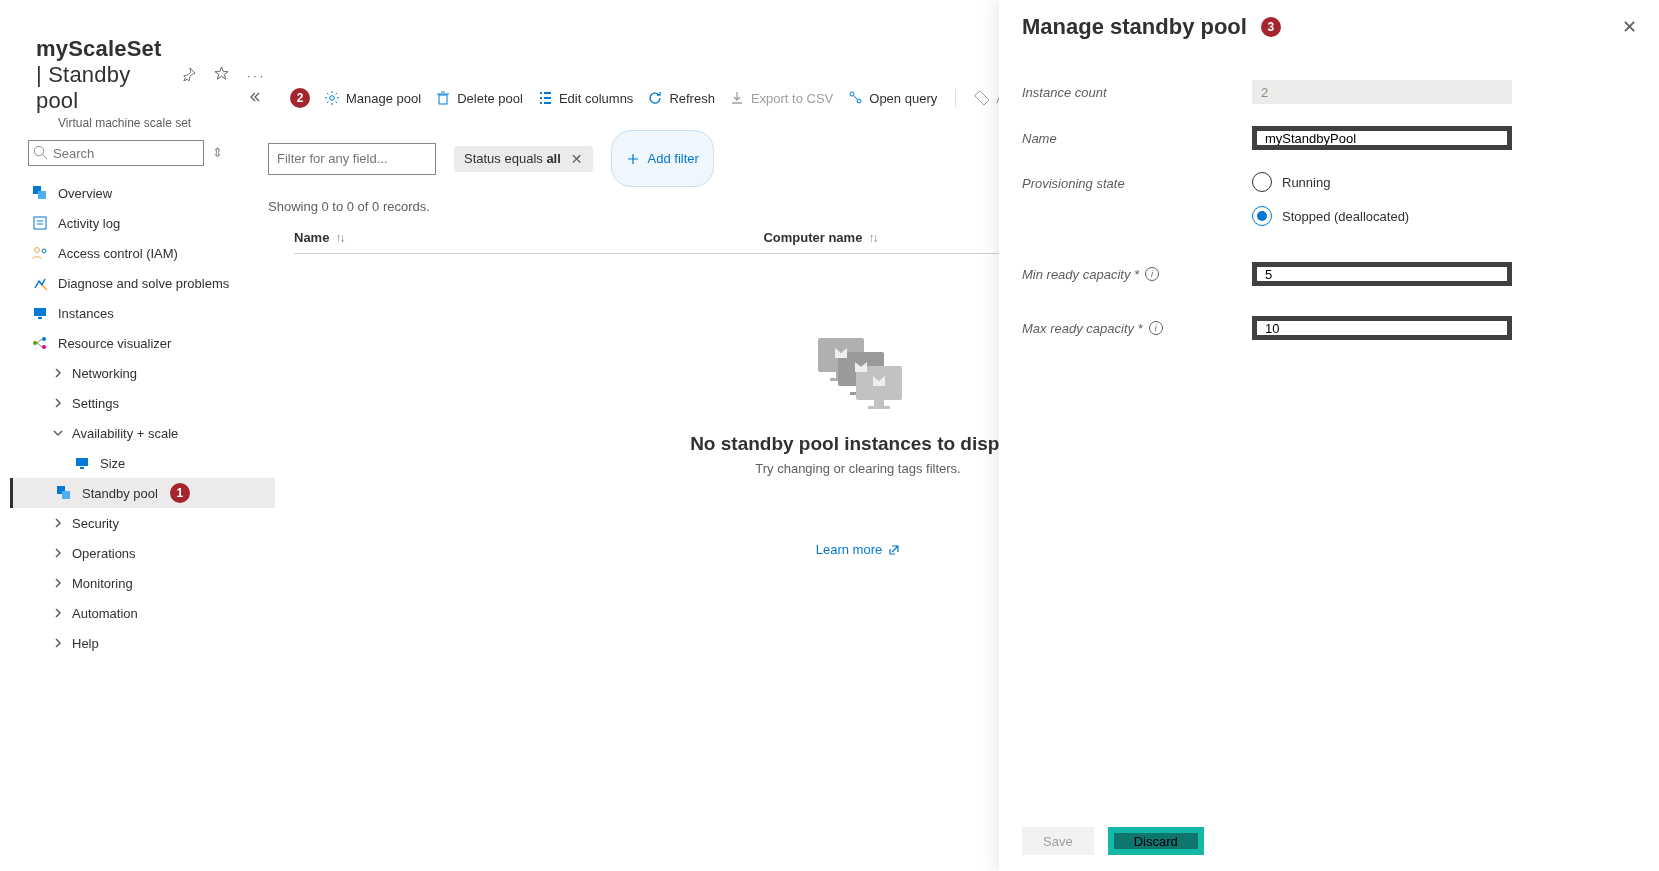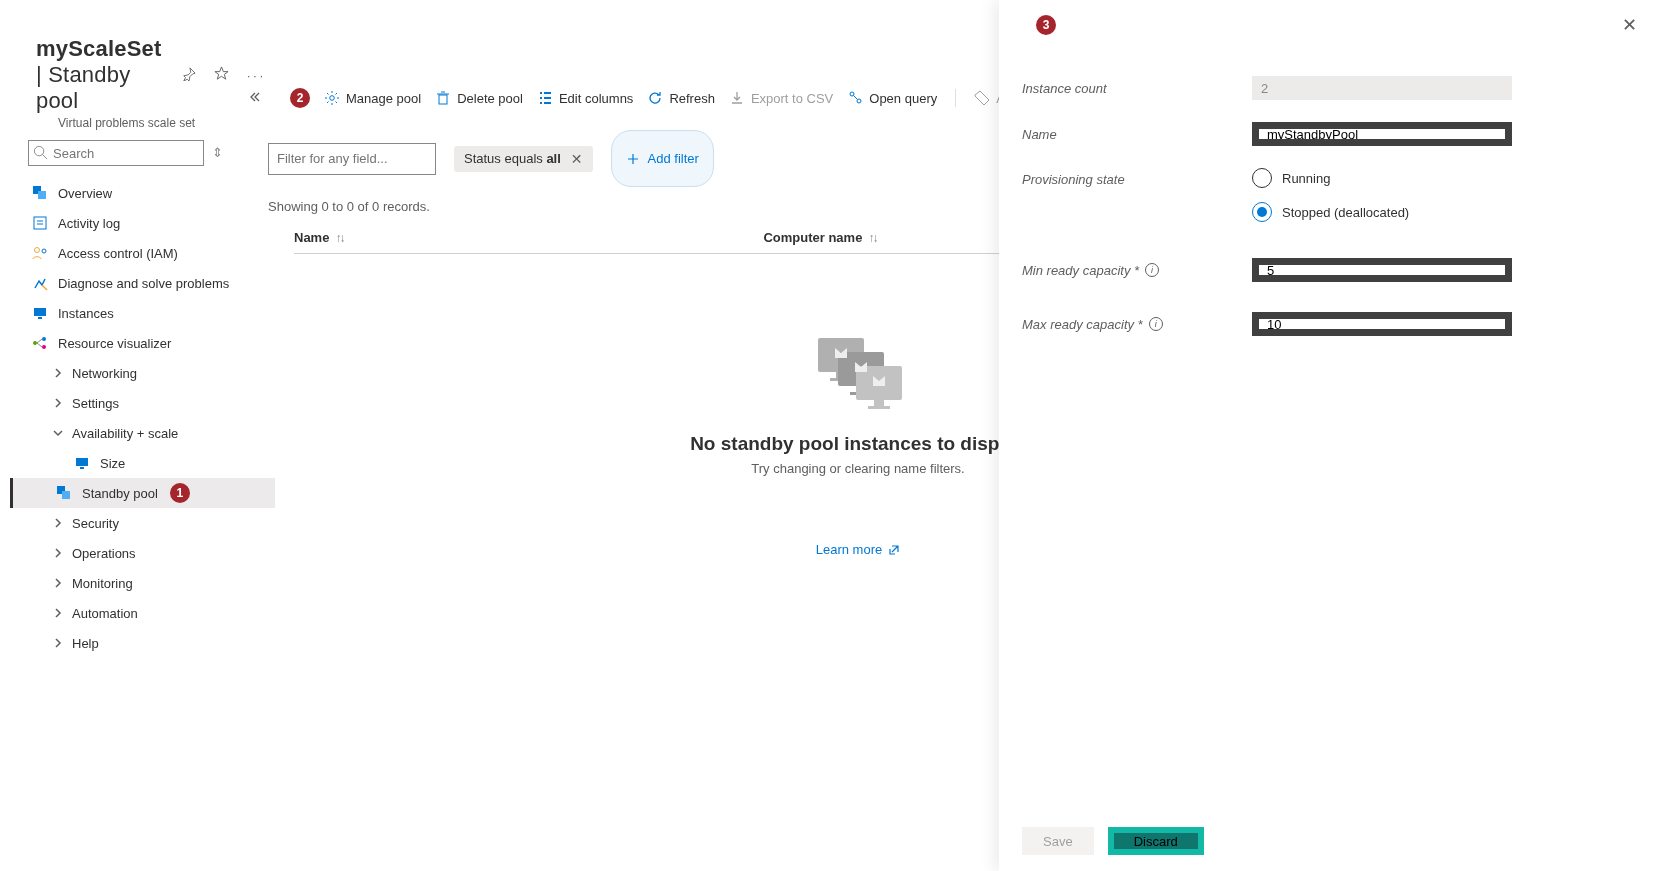--- a/index.html
+++ b/index.html
@@ -73,21 +73,21 @@
   
   .panel{position:absolute;right:0;top:0;width:660px;height:871px;background:#fff;border-left:1px solid #fff;box-shadow:var(--panel-shadow);box-sizing:border-box;padding:0 22px;}
   .phdr{display:flex;align-items:center;margin-top:14px;}
   .phdr h1{font-size:22px;font-weight:600;margin:0;}
   .phdr .close{margin-left:auto;font-size:18px;color:#605e5c;cursor:pointer;}
   .form{margin-top:40px;}
   .row{display:flex;align-items:center;margin-bottom:22px;}
   .row.top{align-items:flex-start;}
   .row .lbl{width:230px;color:#605e5c;font-size:13px;display:flex;align-items:center;gap:6px;font-style:italic;}
   .row .val{flex:1;}
-  .txt{width:260px;height:24px;border:7px solid #404040;padding:0 8px;font-size:13px;box-sizing:border-box;}
+  .txt{width:260px;height:24px;border:5px solid #404040;padding:0 8px;font-size:13px;box-sizing:border-box;}
   .txt.ro{background:#edebe9;color:#8a8886;border:1px solid #edebe9;}
   .radio{display:flex;align-items:center;gap:10px;margin-bottom:14px;cursor:pointer;}
   .rcirc{width:18px;height:18px;border:1px solid #323130;border-radius:50%;display:flex;align-items:center;justify-content:center;}
   .rcirc.sel{border-color:var(--blue);}
   .rcirc .dot{width:10px;height:10px;border-radius:50%;background:var(--blue);}
   .info-ico{width:12px;height:12px;border:1px solid #605e5c;border-radius:50%;font-size:9px;display:flex;align-items:center;justify-content:center;color:#605e5c;}
   .pfooter{position:absolute;left:22px;bottom:16px;display:flex;gap:14px;}
   .btn{height:28px;padding:0 20px;font-size:13px;border:6px solid #14b8a6;background:#0f766e;cursor:pointer;}
   .btn.disabled{background:#f3f2f1;color:#a19f9d;border:1px solid #f3f2f1;cursor:default;}
 </style>
@@ -110,21 +110,21 @@
     <span class="hdr-actions">
       <span><svg width="14" height="14" viewBox="0 0 16 16">
             <path d="M9 1l6 6-3 1-3 3-1 5-2-2-4 2 2-4-2-2 5-1 3-3z" fill="none" stroke="#605e5c" stroke-width="1"></path>
           </svg></span>
       <span><svg width="15" height="15" viewBox="0 0 16 16">
             <path d="M8 1l2 5h5l-4 3 1.5 5L8 11l-4.5 3L5 9 1 6h5z" fill="none" stroke="#605e5c" stroke-width="1"></path>
           </svg></span>
       <span style="letter-spacing:2px">···</span>
     </span>
   </div>
-  <div class="subtype">Virtual problems scale set</div>
+  <div class="subtype">Virtual machine scale set</div>
 
   <div class="searchbar">
     <div class="wrap">
       <span class="sico"><svg viewBox="0 0 16 16">
             <circle cx="6.5" cy="6.5" r="5" stroke="#8a8886" fill="none"></circle>
             <line x1="10" y1="10" x2="15" y2="15" stroke="#8a8886"></line>
           </svg></span>
       <input placeholder="Search" style="">
     </div>
     <span class="ud-ico">⇕</span>
@@ -401,32 +401,33 @@
             <rect x="56" y="72" width="22" height="3"></rect>
         </g>
         <g fill="#eeeeee">
           <path d="M23 14l6 5 6-5v10h-12z"></path>
             <path d="M43 28l6 5 6-5v10h-12z"></path>
             <path d="M61 42l6 5 6-5v10h-12z"></path>
         </g>
       </svg>
     </div>
     <h2>No standby pool instances to display</h2>
-    <p>Try changing or clearing name filters.</p>
+    <p>Try changing or clearing tags filters.</p>
     <span class="learn">
         <span>Learn more</span>
         <svg width="12" height="12" viewBox="0 0 12 12">
           <path d="M4 2h6v6M10 2L4 8M2 5v5h5" fill="none" stroke="#0078d4" stroke-width="1.2"></path>
         </svg>
       </span>
   </div>
 </div>
 
 <div class="panel">
   <div class="phdr">
+    <h1>Manage standby pool</h1>
     <span class="badge" style="margin-left:14px">3</span>
     <span class="close">✕</span>
   </div>
 
   <div class="form">
     <div class="row">
       <span class="lbl">Instance count</span>
       <span class="val"><input class="txt ro" readonly="" value="2" style=""></span>
     </div>
     <div class="row">

